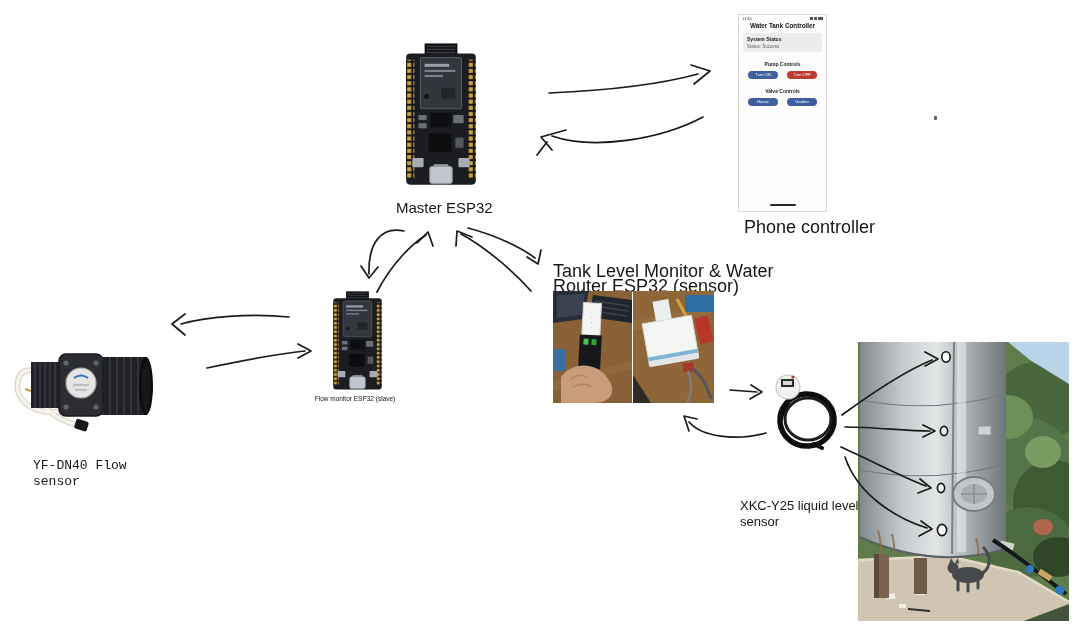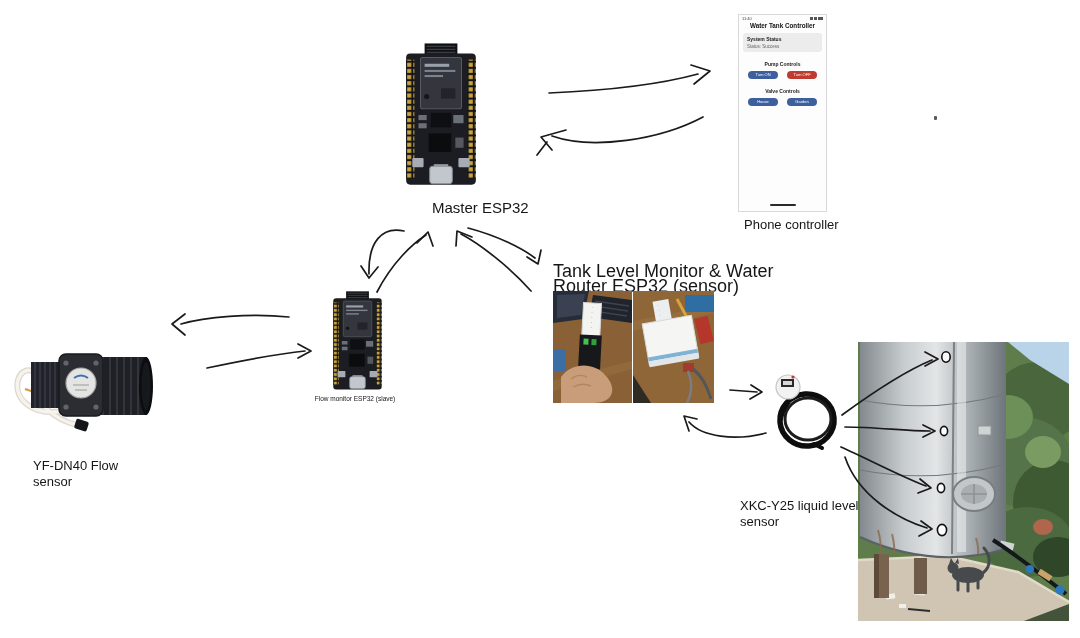--- a/index.html
+++ b/index.html
@@ -27,24 +27,24 @@
   .pill{
     min-width:24px;height:8px;border-radius:4px;border:none;
     color:#fff;font-size:4px;line-height:8px;text-align:center;padding:0 3px;
     font-family:"Liberation Sans",sans-serif;display:inline-block;
   }
   .pill.blue{background:#3d5f9e;}
   .pill.red{background:#bf3b2f;}
   .phone .homebar{position:absolute;bottom:5px;left:50%;transform:translateX(-50%);
     width:26px;height:2px;background:#2a2a2a;border-radius:1px;}
   
-  .master-label{left:396px;top:199px;font-size:15px;margin-left:36px;}
-  .phone-caption{left:744px;top:217px;font-size:13px;}
+  .master-label{left:396px;top:199px;font-size:15px;}
+  .phone-caption{left:744px;top:217px;font-size:18px;}
   .flowesp-label{left:303px;top:395px;width:104px;text-align:center;font-size:6.5px;}
-  .flowsensor-label{left:33px;top:458px;font-size:13px;line-height:16px;}
+  .flowsensor-label{left:33px;top:458px;font-size:13px;line-height:16px;font-family:Liberation Mono, monospace;}
   .tankesp-label{left:553px;top:264px;font-size:18px;line-height:15px;}
   .xkc-label{left:740px;top:498px;font-size:13px;line-height:16px;}
   .smudge{left:934px;top:116px;width:3px;height:4px;background:#5a5a5a;border-radius:1px;}
   svg{display:block;}
   .arrows path, .arrows polyline{stroke:#1a1a1a;stroke-width:1.7;fill:none;
     stroke-linecap:round;stroke-linejoin:round;}
   .arrows ellipse{stroke:#111;stroke-width:1.6;fill:rgba(255,255,255,0.9);}
 </style>
 </head>
 <body>

